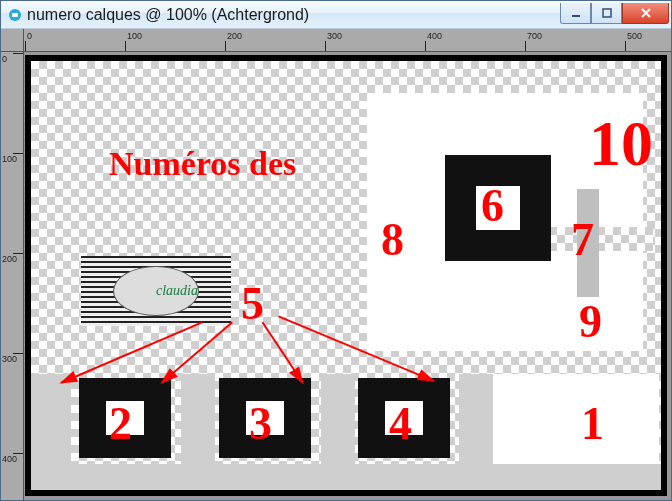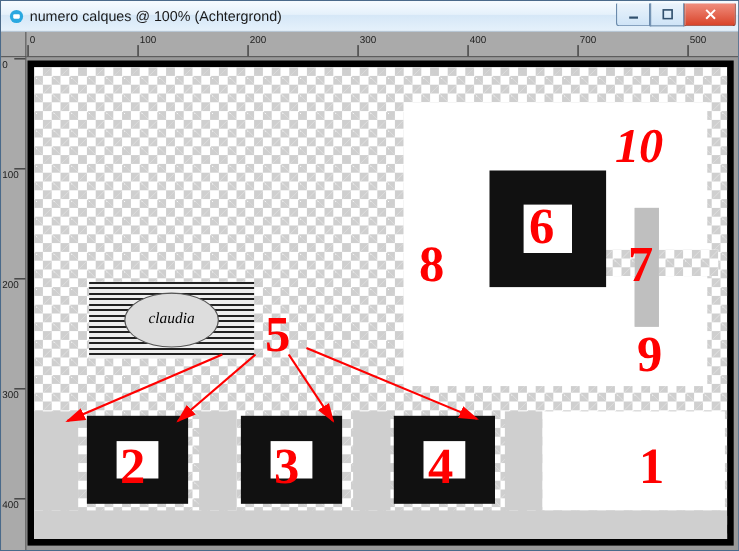--- a/index.html
+++ b/index.html
@@ -30,21 +30,21 @@
     align-items: center;
     padding: 0 2px 0 6px;
     box-sizing: border-box;
   }
   .app-icon {
     width: 16px;
     height: 16px;
     margin-right: 4px;
   }
   .title-text {
-    font-size: 13px;
+    font-size: 16px;
     color: #1a1a1a;
     flex: 1;
     white-space: nowrap;
   }
   .win-buttons {
     display: flex;
     gap: 0;
     height: 20px;
     margin-top: -4px;
   }
@@ -220,24 +220,24 @@
     justify-content: center;
   }
   .claudia-logo .badge {
     width: 84px;
     height: 48px;
     background: #ddd;
     border-radius: 50%;
     border: 1px solid #555;
     display: flex;
     align-items: center;
-    justify-content: center;
+    justify-content: flex-end;
     font-family: cursive;
     font-size: 14px;
-    color: #000000;
+    color: #15803d;
     font-style: italic;
   }
 
   .num-label {
     position: absolute;
     font-family: "Times New Roman", serif;
     font-weight: bold;
     color: red;
     font-size: 46px;
   }
@@ -414,35 +414,35 @@
             <div class="inner"></div>
           </div>
 
           <div class="claudia-logo">
             <div class="badge">
               <span>claudia</span>
             </div>
           </div>
 
           <div class="red-text layer-title">
-            <br>
+            <span>Numéros des</span><br>
           </div>
 
           <div class="num-label" style="left:210px; top:216px;">5</div>
 
           <div class="num-label" style="left:78px; bottom:40px;">2</div>
           <div class="num-label" style="left:218px; bottom:40px;">3</div>
           <div class="num-label" style="left:358px; bottom:40px;">4</div>
           <div class="num-label" style="left:550px; bottom:40px;">1</div>
 
           <div class="num-label" style="left:350px; top:152px;">8</div>
           <div class="num-label" style="left:450px; top:118px;">6</div>
           <div class="num-label" style="left:540px; top:152px;">7</div>
           <div class="num-label" style="left:548px; top:234px;">9</div>
-          <div class="num-label" style="left:528px; top:46px; font-size:44px;font-style:italic;">10</div>
+          <div class="num-label" style="left:558px; top:46px; font-size:64px;">10</div>
 
           <svg class="arrow-svg" viewBox="0 0 626 440" preserveAspectRatio="none">
             <defs>
               <marker id="ah" markerWidth="10" markerHeight="10" refX="8" refY="3" orient="auto">
                 <path d="M0,0 L9,3 L0,6 Z" fill="red"></path>
               </marker>
             </defs>
             <line x1="170" y1="268" x2="30" y2="330" stroke="red" stroke-width="2" marker-end="url(#ah)"></line>
             <line x1="200" y1="268" x2="130" y2="330" stroke="red" stroke-width="2" marker-end="url(#ah)"></line>
             <line x1="230" y1="268" x2="270" y2="330" stroke="red" stroke-width="2" marker-end="url(#ah)"></line>

